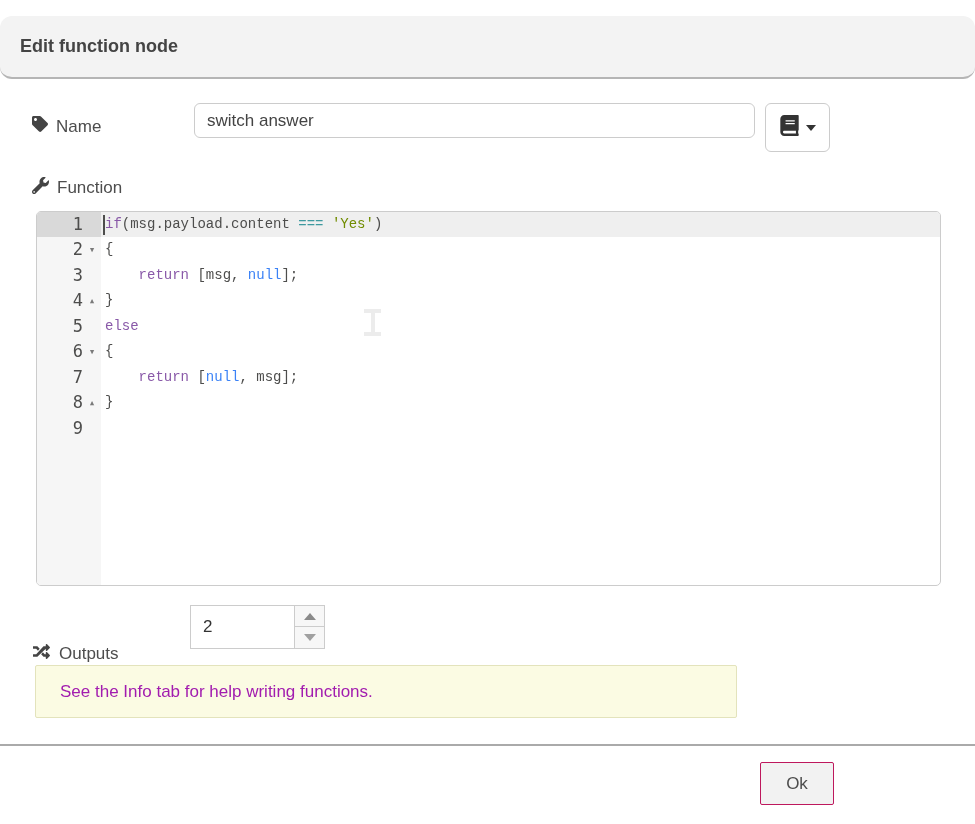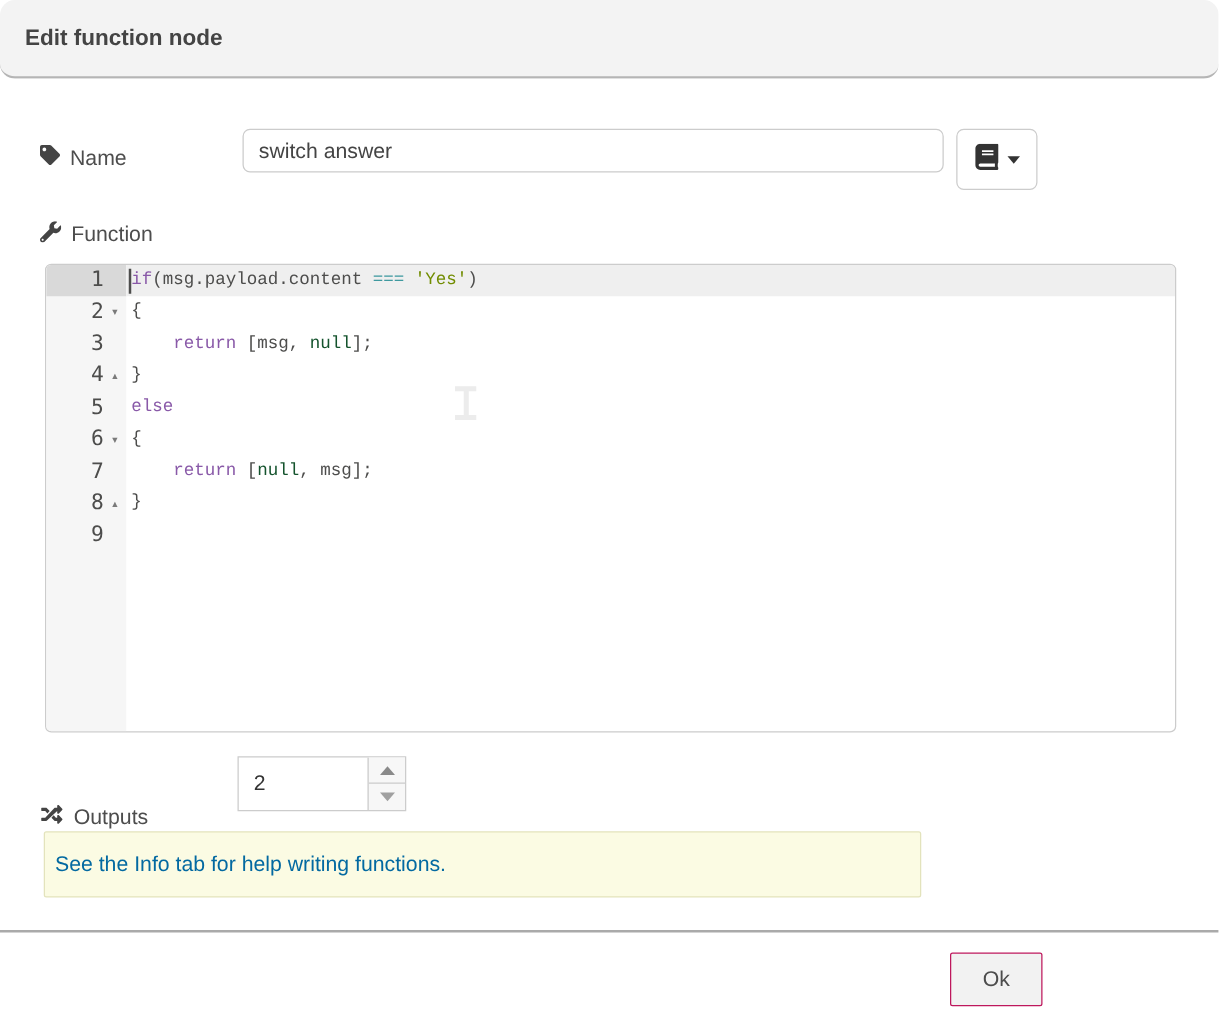--- a/index.html
+++ b/index.html
@@ -8,21 +8,21 @@
 
   .dialog {
     position: relative;
     width: 975px; height: 824px;
     background: #ffffff;
     overflow: hidden;
   }
 
   
   .dialog-header {
-    position: absolute; left: 0; top: 0; width: 975px; height: 63px;
+    position: absolute; left: 0; top: 16px; width: 975px; height: 63px;
     background: #f3f3f3;
     border-bottom: 2px solid #b5b5b5;
     display: flex; align-items: center;
     padding-left: 20px;
     border-radius: 12px;
   }
   .dialog-title { font-size: 18px; font-weight: bold; color: #444; }
 
   
   .field-label {
@@ -84,21 +84,21 @@
     position: absolute; left: 64px; top: 0; right: 0; height: 100%;
   }
   .code-row {
     height: 25.45px; line-height: 25.45px; white-space: pre;
     font-size: 14px; color: #4d4d4c; padding-left: 4px; font-family: Liberation Mono, monospace;
   }
   .code-row.active { background: #efefef; }
   .tok-keyword  { color: #8959a8; }
   .tok-operator { color: #3e999f; }
   .tok-string   { color: #718c00; }
-  .tok-constant { color: #14532d; }
+  .tok-constant { color: #3b82f6; }
   .tok-plain    { color: #4d4d4c; }
 
   .text-caret {
     position: absolute; left: 66px; top: 3px; width: 2px; height: 20px;
     background: #4d4d4c;
   }
 
   
   .ibeam { position: absolute; left: 364px; top: 309px; width: 17px; height: 27px; }
   .ibeam div { position: absolute; background: #ececec; }
@@ -135,22 +135,22 @@
   .tri-down {
     width: 0; height: 0;
     border-left: 6px solid transparent; border-right: 6px solid transparent;
     border-top: 7px solid #a0a0a0;
   }
 
   
   .tip-box {
     position: absolute; left: 35px; top: 665px; width: 702px; height: 53px;
     background: #fbfbe3; border: 1px solid #e3e3bc; border-radius: 2px;
-    display: flex; align-items: center; padding-left: 8px;
-    font-size: 17px; color: #0369a1;
+    display: flex; align-items: center; padding-left: 24px;
+    font-size: 17px; color: #a21caf;
   }
 
   
   .footer-divider {
     position: absolute; left: 0; top: 744px; width: 975px; height: 2px;
     background: #aaa;
   }
   .btn {
     position: absolute; top: 762px; height: 43px;
     background: #f2f2f2; border: 1px solid #be185d; border-radius: 2px;

